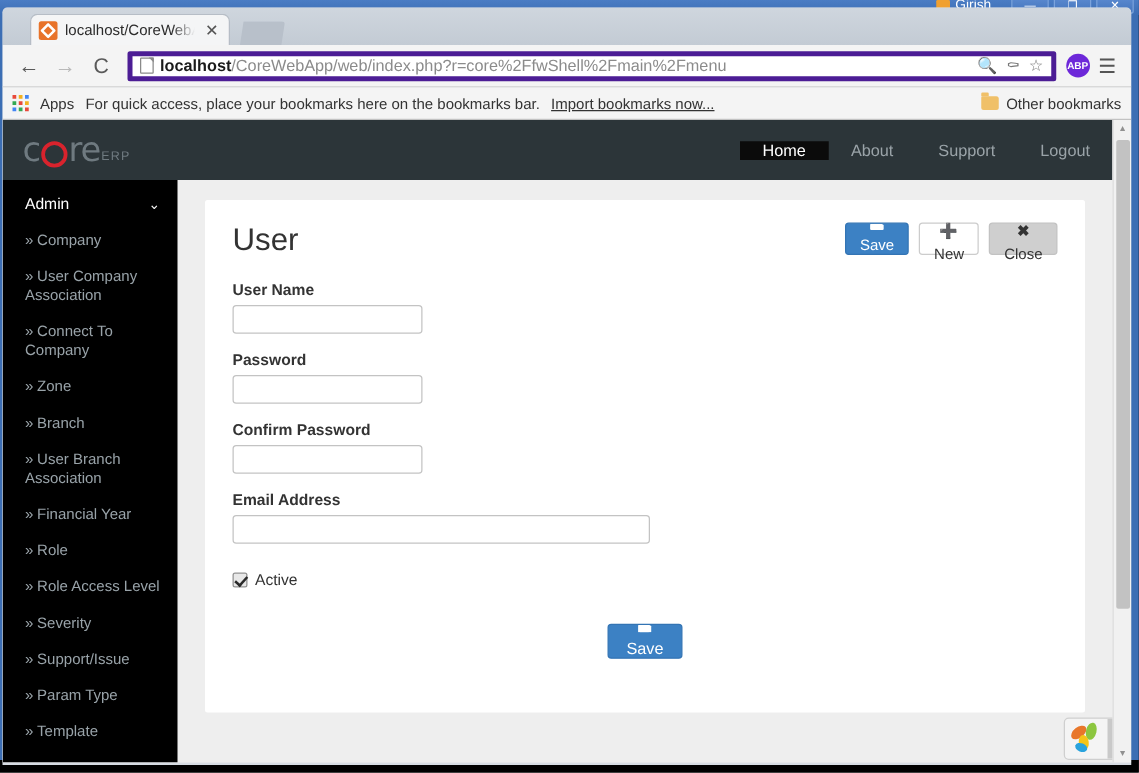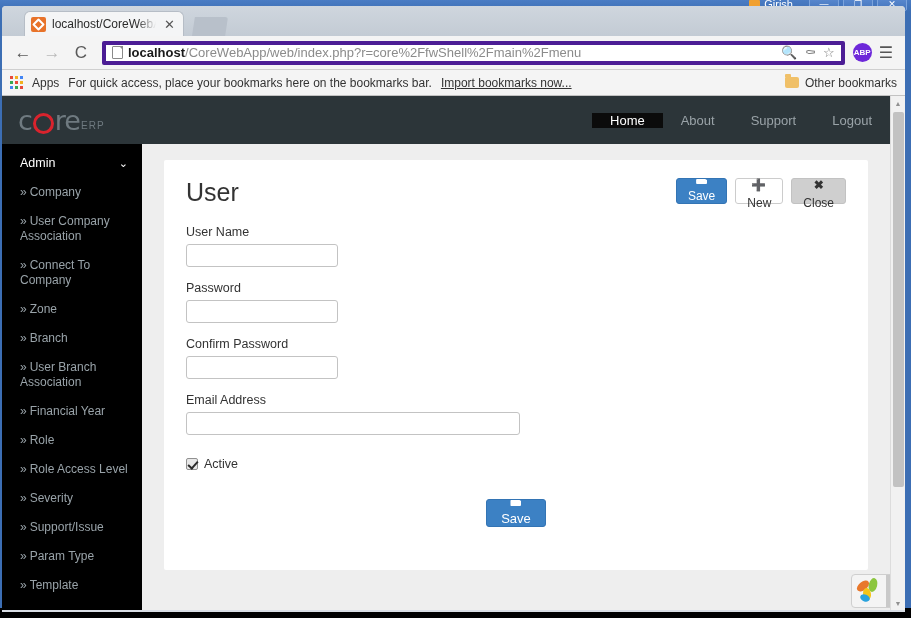--- a/index.html
+++ b/index.html
@@ -249,21 +249,21 @@
     content: ""; position: absolute; left: 2.5px; top: 0;
     width: 5px; height: 4px; background: #fff;
   }
   .ic-save::after {
     content: ""; position: absolute; left: 2px; bottom: 0;
     width: 7px; height: 4.5px; background: #fff;
   }
 
   .form { margin-top: 18px; }
   .fgroup { margin-bottom: 14px; }
-  .flabel { display: block; font-size: 12.5px; color: #333; margin-bottom: 5px; }
+  .flabel { display: block; font-size: 12.5px; color: #333; margin-bottom: 5px; font-weight: bold; }
   .finput {
     height: 23px; border: 1px solid #c3c3c3; border-radius: 3px;
     background: #fff; outline: none;
     font-size: 12px; padding: 2px 6px;
     font-family: "Liberation Sans", sans-serif;
   }
   .w-sm { width: 152px; }
   .w-lg { width: 334px; }
 
   .check-row { display: flex; align-items: center; gap: 6px; margin: 22px 0 4px 0; }

